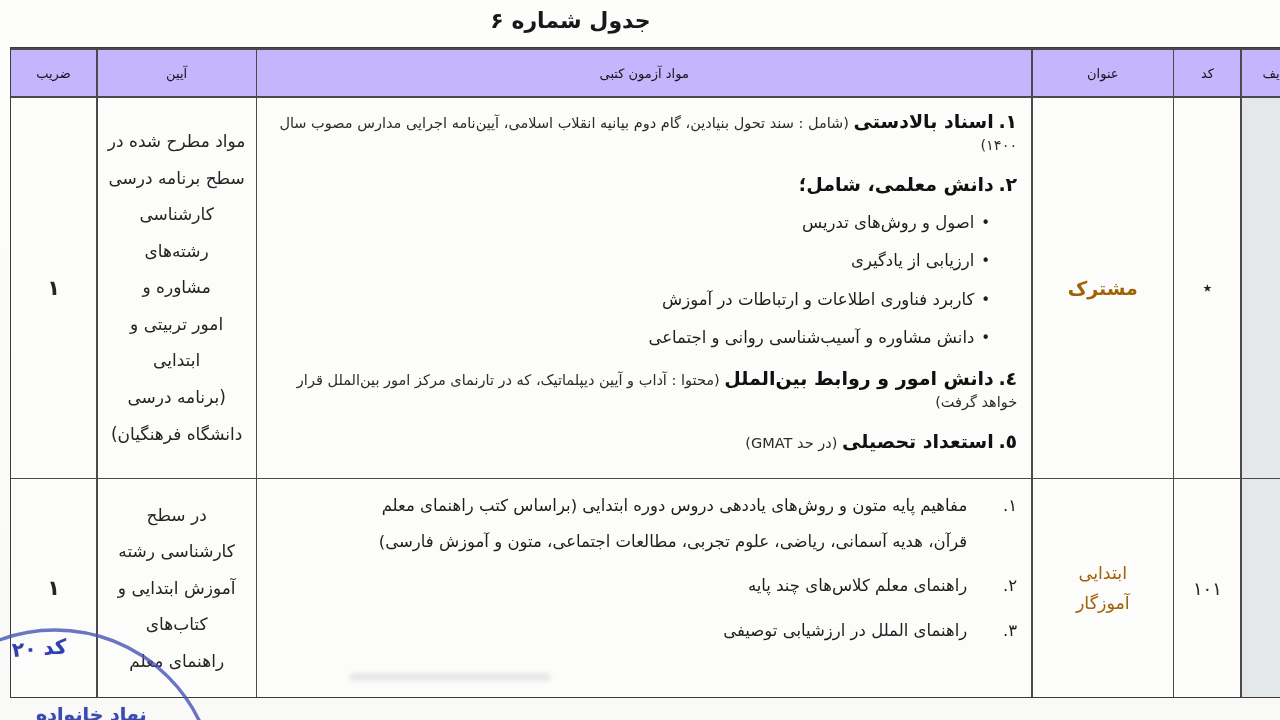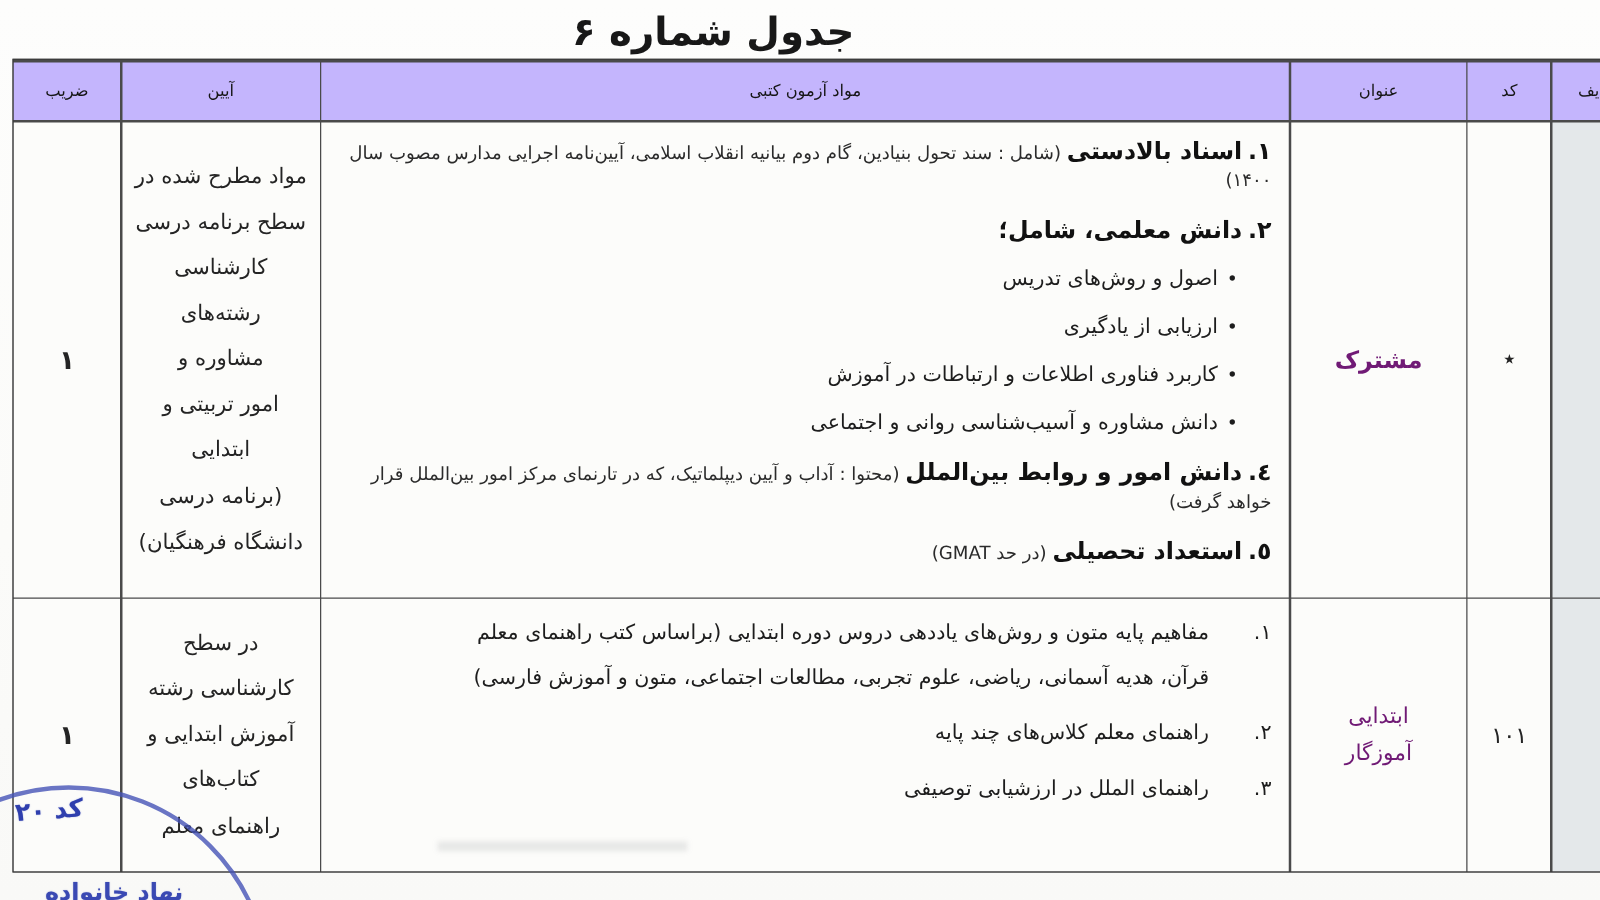--- a/index.html
+++ b/index.html
@@ -2,40 +2,40 @@
 <html lang="fa" dir="rtl"><head>
 <meta charset="utf-8">
 <style>
   html,body{margin:0;padding:0;}
   body{width:1280px;height:720px;overflow:hidden;background:#fdfdfc;
        font-family:"DejaVu Sans",sans-serif;color:#1e1e1e;}
   .page{position:relative;width:1280px;height:720px;overflow:hidden;direction:rtl;
         background:linear-gradient(180deg,#fdfdfc 0%,#fbfbf9 60%,#f9f9f7 100%);}
 
   .doc-title{position:absolute;top:8px;left:0;width:1141px;text-align:center;
-             font-size:31px;font-weight:bold;color:#181818;letter-spacing:.5px;}
+             font-size:22px;font-weight:bold;color:#181818;letter-spacing:.5px;}
 
   
   .scan-table{position:absolute;top:47px;left:10px;width:1305px;height:651px;
               display:grid;direction:rtl;
               grid-template-columns:70px 66px 140px 774px 158px 85px;
               grid-template-rows:46px 380px 218px;
               background:#4a4a4a;gap:1.6px;padding:2px;
               box-sizing:border-box;border:0.5px solid #3c3c3c;}
   .cell{background:#fcfcfa;overflow:hidden;position:relative;}
   .hdr{display:flex;align-items:center;justify-content:center;
        font-weight:normal;font-size:13px;background:#c4b5fd;color:#161616;}
   .cut-col{background:#e4e8ea;}
   .hdr-rowcol{justify-content:center;}
 
   .center-cell{display:flex;align-items:center;justify-content:center;}
   .coeff-cell{font-size:21px;font-weight:bold;color:#242424;}
   .sources-cell{display:flex;align-items:center;justify-content:center;text-align:center;
                 font-size:17px;line-height:2.15;white-space:pre-line;color:#242424;}
-  .title-cell{font-weight:bold;font-size:19px;color:#701a75;}
+  .title-cell{font-weight:bold;font-size:19px;color:#a16207;}
   .title-cell.plain2{font-weight:normal;font-size:17.5px;white-space:pre-line;
                      text-align:center;line-height:1.75;}
   .code-cell{font-size:18px;color:#242424;}
 
   .materials-cell{padding:9px 14px 6px 10px;box-sizing:border-box;text-align:right;}
   .mi{color:#1d1d1d;}
   .mi-num{font-size:14.5px;margin:0 0 13px;line-height:1.5;color:#2b2b2b;}
   .mi-num .mk,.mi-num .ld{font-weight:bold;font-size:19px;color:#111;}
   .mi-bullet{padding-right:27px;font-size:16.5px;margin:0 0 15px;line-height:1.4;}
   .mi-bullet .bgl{font-size:15px;margin-left:7px;}

